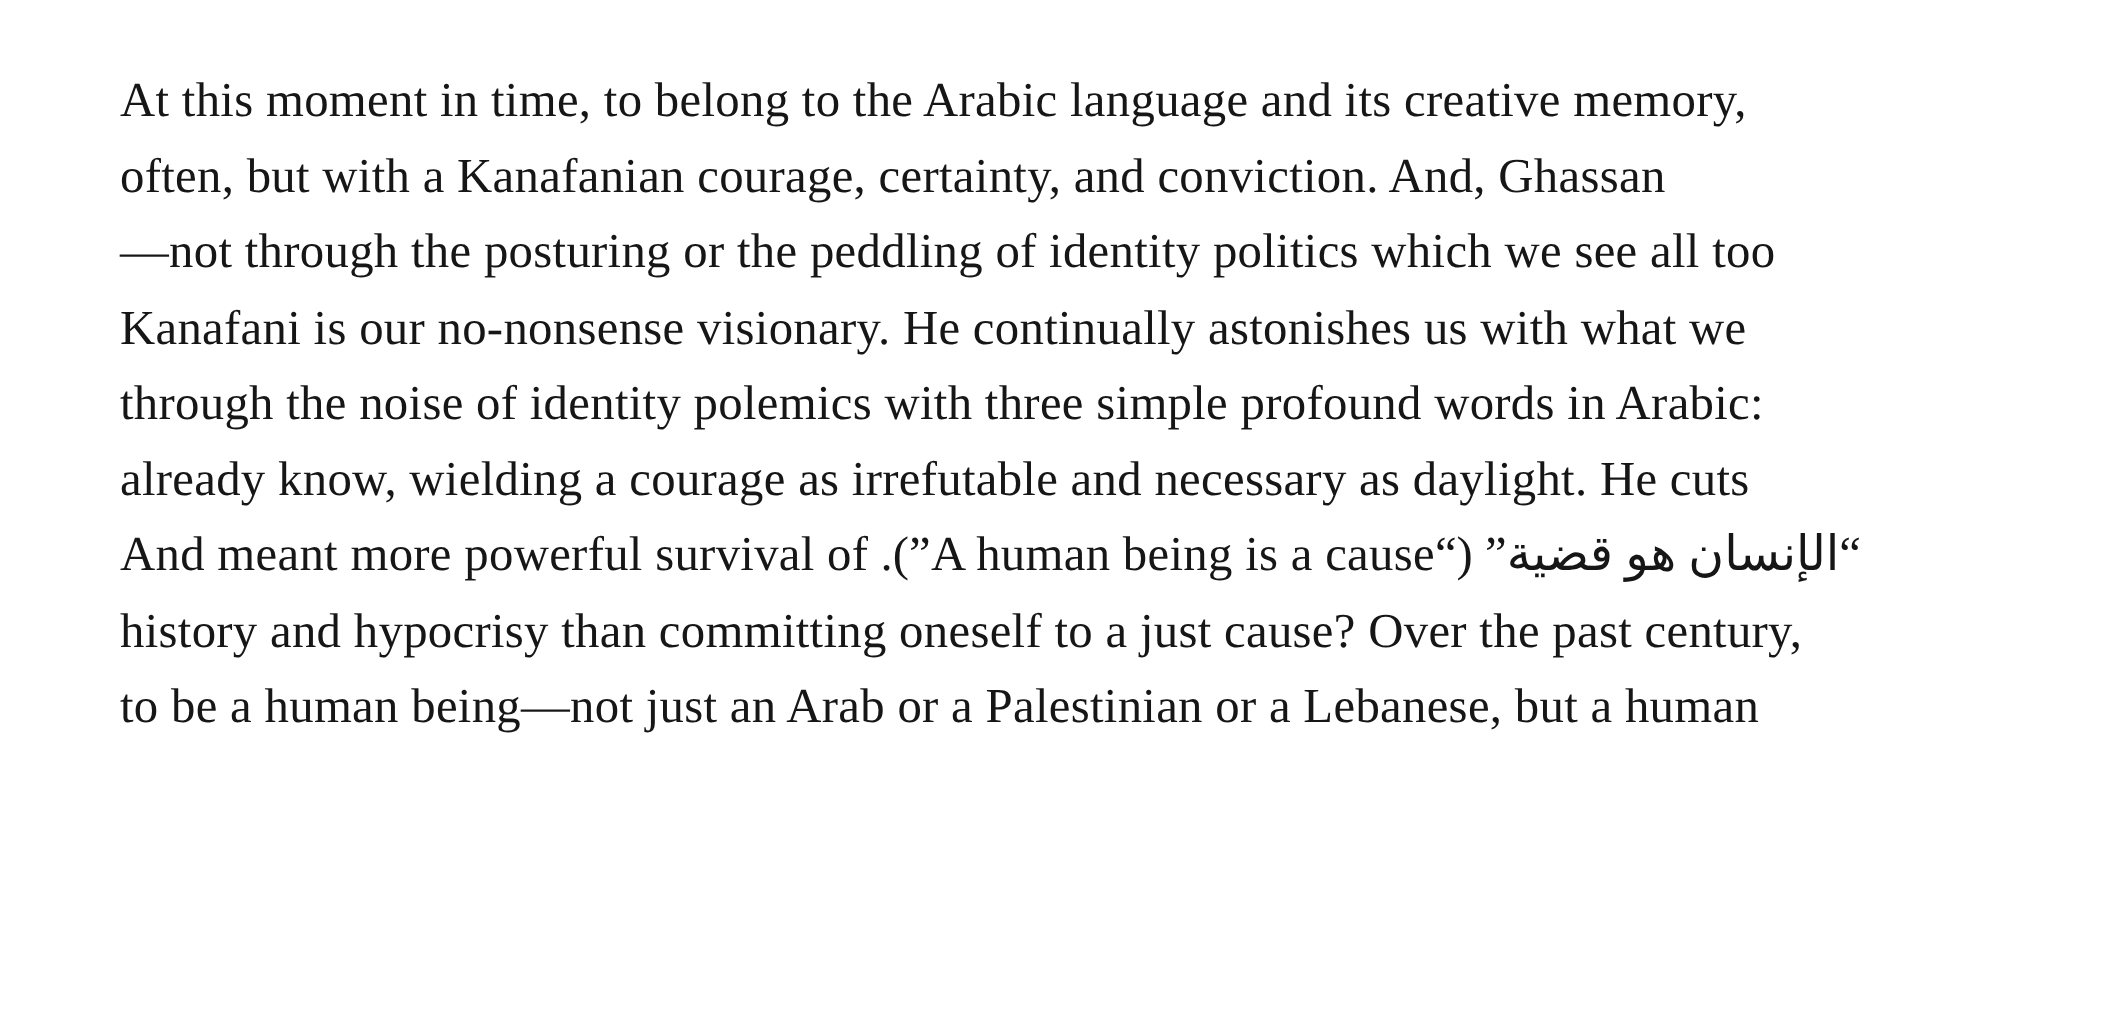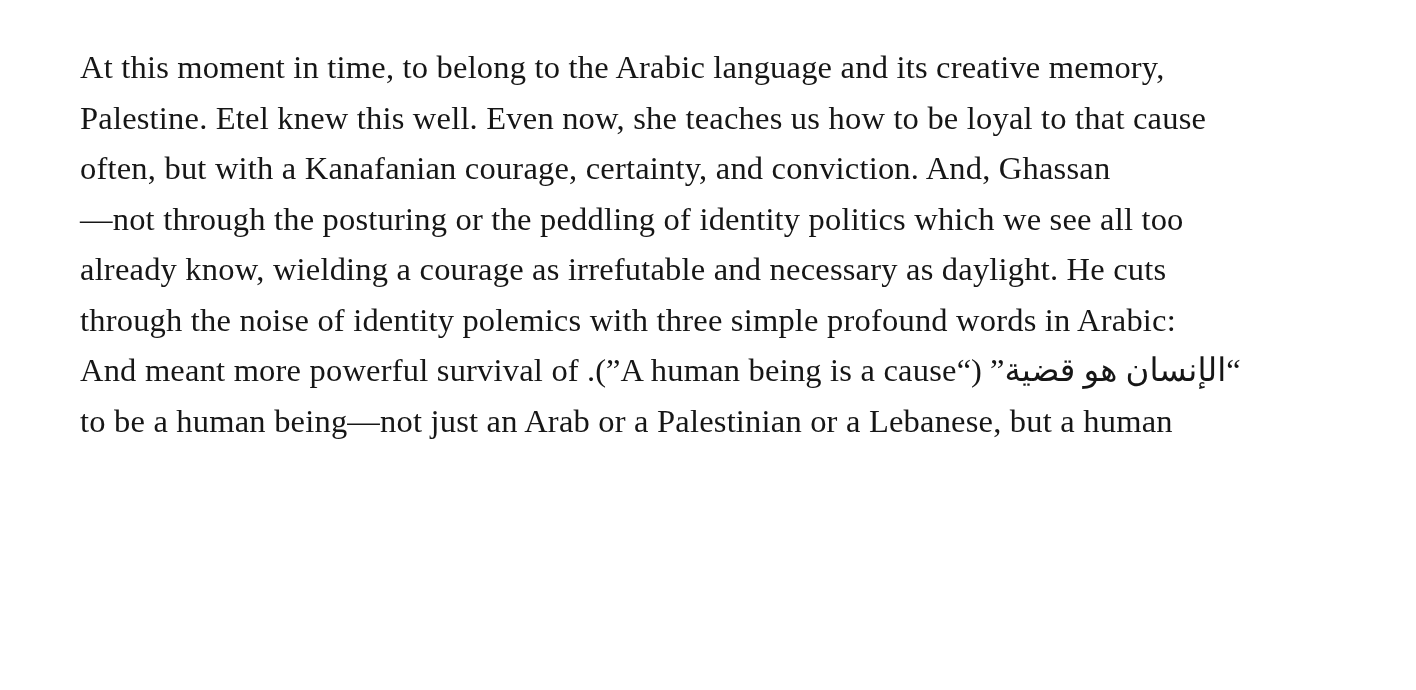--- a/index.html
+++ b/index.html
@@ -31,21 +31,22 @@
     direction: ltr;
     unicode-bidi: plaintext;
   }
 </style>
 </head>
 <body>
 
 <div class="page" style="background: rgb(255, 255, 255);">
   <div class="paragraph" style="color: rgb(22, 22, 22);">
     <div class="line">At this moment in time, to belong to the Arabic language and its creative memory,</div>
-    <div class="line">Palestine. Etel knew this well. Even now, she teaches us how to be loyal to that cause</div>
     <div class="line">often, but with a Kanafanian courage, certainty, and conviction. And, Ghassan</div>
     <div class="line">—not through the posturing or the peddling of identity politics which we see all too</div>
+    <div class="line">Kanafani is our no-nonsense visionary. He continually astonishes us with what we</div>
+    <div class="line">through the noise of identity polemics with three simple profound words in Arabic:</div>
     <div class="line">already know, wielding a courage as irrefutable and necessary as daylight. He cuts</div>
-    <div class="line">through the noise of identity polemics with three simple profound words in Arabic:</div>
     <div class="line">“الإنسان هو قضية” (“A human being is a cause”). And meant more powerful survival of</div>
+    <div class="line">history and hypocrisy than committing oneself to a just cause? Over the past century,</div>
     <div class="line">to be a human being—not just an Arab or a Palestinian or a Lebanese, but a human</div>
   </div>
 </div>
 
 </body></html>

